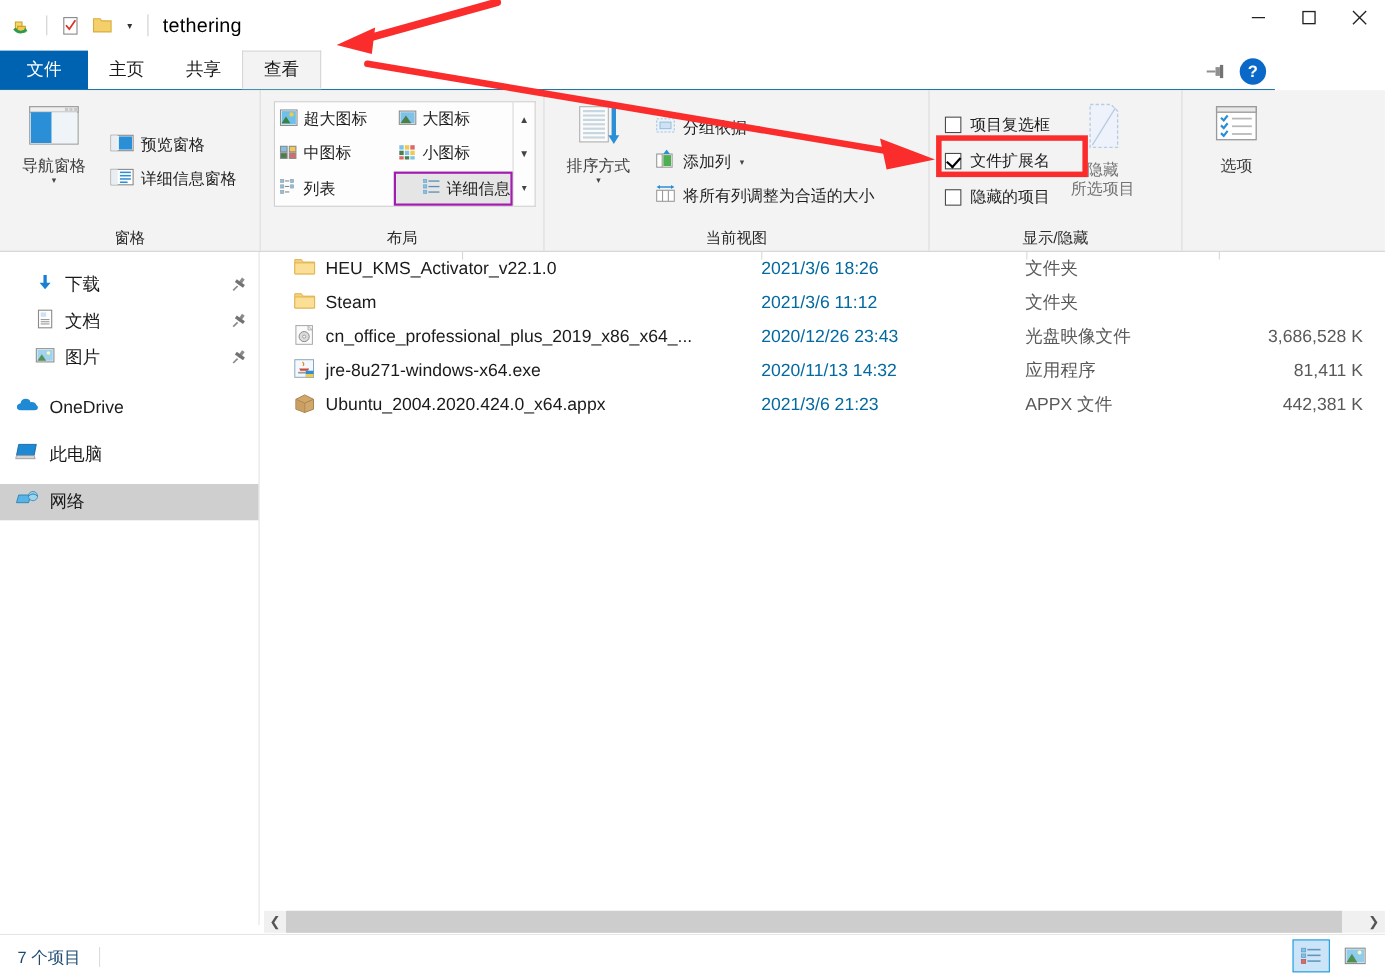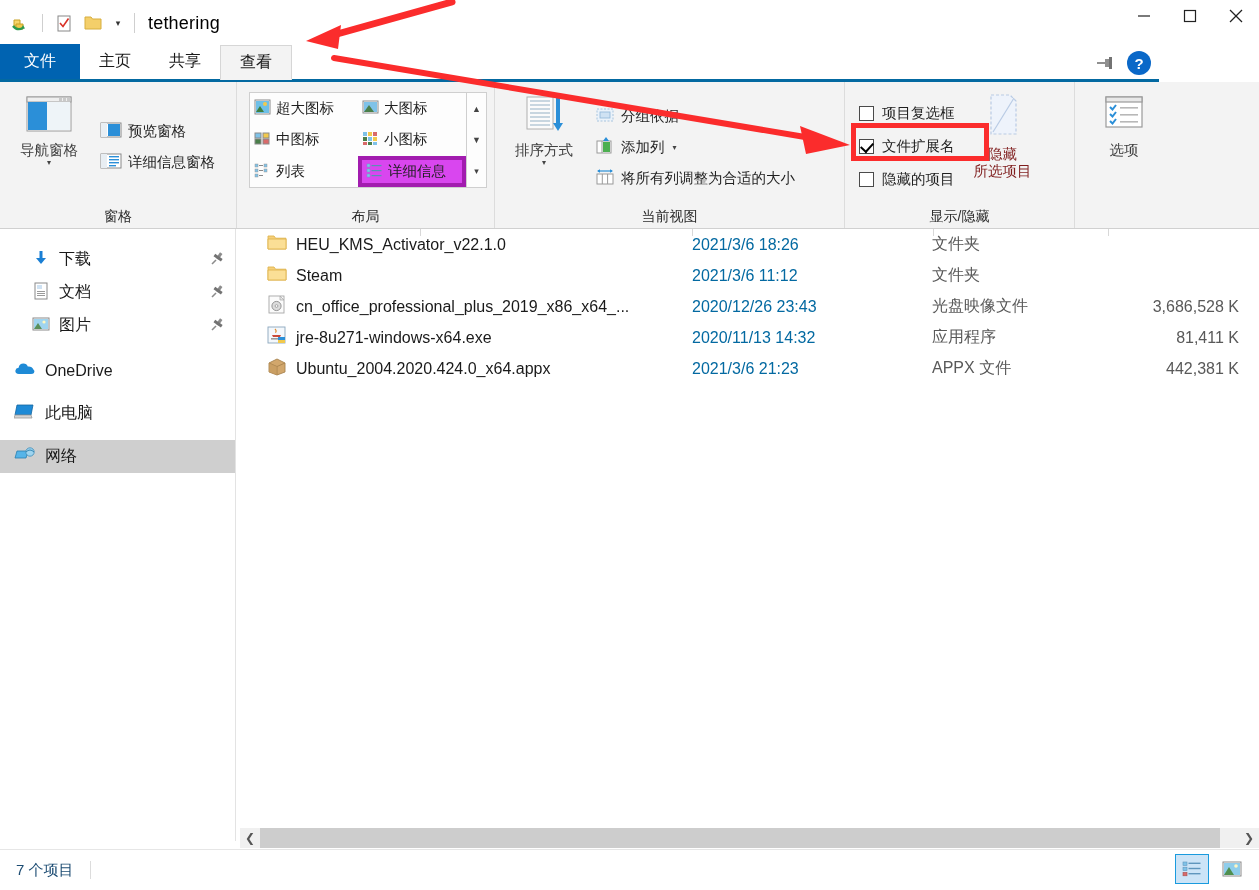--- a/index.html
+++ b/index.html
@@ -29,22 +29,22 @@
   .win-title { font-size: 18px; color: #000; letter-spacing: 0.2px; }
 
   .wincontrols { position: absolute; right: 0; top: 0; display: flex; }
   .wc { width: 46px; height: 32px; display: flex; align-items: center; justify-content: center; }
   .wc svg { display: block; }
 
   
   .tabstrip {
     position: absolute; left: 0; top: 46px; width: 1159px; height: 36px;
     background: #ffffff;
-    display: flex; align-items: flex-end;
-    border-bottom: 3px solid #0369a1;
+    display: flex; align-items: flex-start;
+    border-bottom: 1px solid #0369a1;
   }
   .tab {
     height: 35px; padding: 0 19px;
     display: flex; align-items: center; justify-content: center;
     font-size: 16px; color: #1a1a1a; white-space: nowrap;
   }
   .tab.file { background: #0063b1; color: #fff; padding: 0 24px; height: 35px; }
   .tab.active {
     background: #f3f3f3;
     border-left: 1px solid #d6d6d6; border-right: 1px solid #d6d6d6; border-top: 1px solid #d6d6d6;
@@ -70,37 +70,37 @@
     font-size: 14px; color: #2b2b2b;
   }
 
   .bigbtn {
     width: 86px; display: flex; flex-direction: column; align-items: center;
     padding-top: 6px; cursor: default;
   }
   .bigbtn .bi { margin-bottom: 2px; }
   .bigbtn .bl { font-size: 14.5px; color: #404040; text-align: center; line-height: 1.15; }
   .bigbtn .bcaret { font-size: 8px; color: #444; margin-top: -1px; }
-  .bigbtn.disabled .bl { color: #7f1d1d; }
+  .bigbtn.disabled .bl { color: #737373; }
 
   .smalllist { display: flex; flex-direction: column; justify-content: center; gap: 2px; padding-left: 2px; }
   .smallbtn {
     display: flex; align-items: center; gap: 6px; height: 29px; padding: 0 6px;
     font-size: 14.5px; color: #1f1f1f; white-space: nowrap;
   }
   .smallbtn .caret { font-size: 8px; color: #444; margin-left: 2px; }
 
   
   .gallery-wrap { display: flex; align-items: center; }
   .gallery {
     width: 218px; height: 96px; border: 1px solid #cfcfcf; background: #fdfdfd;
     display: grid; grid-template-columns: 1fr 1fr; grid-template-rows: 1fr 1fr 1fr;
   }
   .gitem { display: flex; align-items: center; gap: 5px; font-size: 14.5px; color: #1f1f1f; padding-left: 4px; }
-  .gitem.sel { background: #d946ef; border: 4px solid #a21caf; }
+  .gitem.sel { background: #e5e5e5; border: 2px solid #a21caf; justify-content: flex-end; }
   .gal-scroll { width: 20px; height: 96px; border: 1px solid #cfcfcf; border-left: none; background: #fdfdfd;
                 display: flex; flex-direction: column; }
   .gal-scroll div { flex: 1; display: flex; align-items: center; justify-content: center; font-size: 9px; color: #444; }
 
   
   .checkrow { display: flex; align-items: center; gap: 8px; height: 31px; font-size: 14.5px; color: #1f1f1f; padding-left: 6px; white-space: nowrap; }
   .cbox { width: 15px; height: 15px; border: 1px solid #4a4a4a; background: #fff; position: relative; flex: none; }
   .cbox.checked::after {
     content: ""; position: absolute; left: 3px; top: 0px; width: 6px; height: 10px;
     border: solid #000; border-width: 0 2px 2px 0; transform: rotate(42deg);

